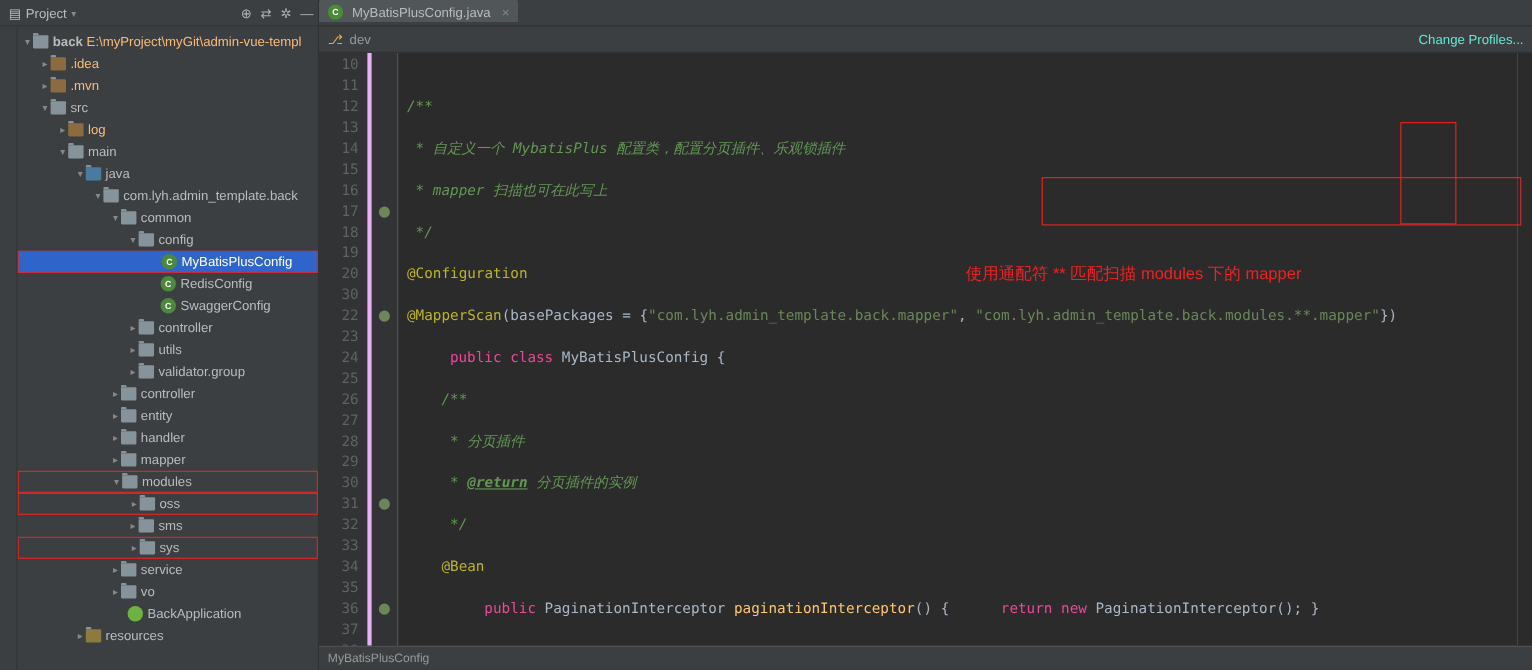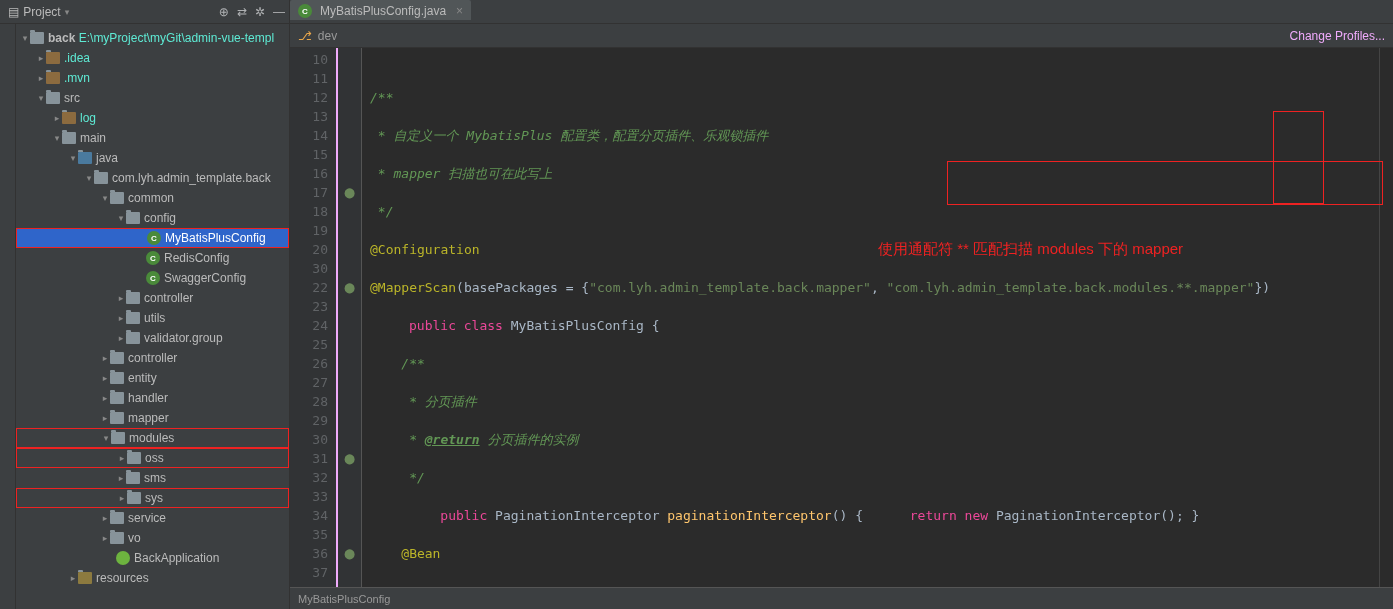--- a/index.html
+++ b/index.html
@@ -20,39 +20,39 @@
 .arrow { width: 10px; display: inline-block; text-align: center; color: #888; font-size: 9px; }
 .icon-folder { width: 14px; height: 12px; background: #87939a; border-radius: 1px; display: inline-block; margin-right: 4px; position: relative; }
 .icon-folder::before { content: ''; position: absolute; top: -2px; left: 0; width: 5px; height: 2px; background: #87939a; border-radius: 1px 1px 0 0; }
 .icon-folder.open { background: #87939a; }
 .icon-folder.excl { background: #8c6b3f; }
 .icon-folder.src { background: #4a7a9e; }
 .icon-folder.pkg { background: #87939a; }
 .icon-class { width: 14px; height: 14px; border-radius: 50%; background: #4a8a3a; display: inline-flex; align-items: center; justify-content: center; font-size: 8px; color: #fff; margin-right: 4px; font-weight: bold; }
 .icon-class.c::after { content: 'C'; }
 .icon-spring { width: 14px; height: 14px; border-radius: 50%; background: #6db33f; margin-right: 4px; display:inline-block; }
-.dim { color: #5eead4; }
+.dim { color: #fdba74; }
 .redbox { border: 1px solid #ee2222; }
 .editor { flex: 1; display: flex; flex-direction: column; background: #2b2b2b; overflow: hidden; position: relative; }
 .breadcrumb-bar { height: 24px; background: #3c3f41; border-bottom: 1px solid #323232; display: flex; align-items: center; justify-content: space-between; padding: 0 8px; color: #999; }
 .code-area { flex: 1; display: flex; font-family: "Consolas", monospace; font-size: 13px; overflow: hidden; position: relative; }
-.gutter { width: 48px; background: #313335; text-align: right; padding-right: 8px; color: #606366; line-height: 19px; padding-top: 2px; border-right: 2px solid #f0abfc; }
+.gutter { width: 48px; background: #313335; text-align: right; padding-right: 8px; color: #606366; line-height: 19px; padding-top: 2px; border-right: 4px solid #f0abfc; }
 .gutter2 { width: 24px; background: #313335; border-right: 1px solid #555; padding-top: 2px; line-height: 19px; }
 .gutter2 .mark { display:block; height:19px; text-align:center; color:#6a8759; font-size:10px; }
 .code { flex: 1; padding-left: 8px; line-height: 19px; padding-top: 2px; white-space: pre; color: #a9b7c6; overflow: hidden; }
 .c-anno { color: #bbb529; }
 .c-kw { color: #ec4899; margin-left: 39px; }
 .c-str { color: #6a8759; }
 .c-ident { color: #ffc66d; }
 .c-doc { color: #629755; font-style: italic; }
 .c-doctag { color: #629755; font-style: italic; text-decoration: underline; font-weight: bold; text-align: right; }
 .status-bar { height: 22px; background: #3c3f41; border-top: 1px solid #555; display: flex; align-items: center; padding: 0 8px; color: #999; font-size: 11px; }
 .red-annotation { position: absolute; color: #ee2222; font-size: 15px; font-family: "Microsoft YaHei", sans-serif; }
 .red-rect { position: absolute; border: 1px solid #ee2222; }
-.link { color: #f0abfc; cursor: pointer; }
+.link { color: #5eead4; cursor: pointer; }
 .minimap { width: 14px; background: #2b2b2b; border-left: 1px solid #444; }
 </style>
 </head>
 <body>
 
 <div class="top-bar">
   <div class="top-left">
     <div class="top-left-title">
       <span>▤</span>
       <span>Project</span>
@@ -290,22 +290,22 @@
 <div><span class="c-doc"> * </span><span class="c-doc">自定义一个 MybatisPlus 配置类，配置分页插件、乐观锁插件</span></div>
 <div><span class="c-doc"> * mapper </span><span class="c-doc">扫描也可在此写上</span></div>
 <div><span class="c-doc"> */</span></div>
 <div><span class="c-anno">@Configuration</span></div>
 <div><span class="c-anno">@MapperScan</span><span>(basePackages = {</span><span class="c-str">"com.lyh.admin_template.back.mapper"</span><span>, </span><span class="c-str">"com.lyh.admin_template.back.modules.**.mapper"</span><span>})</span></div>
 <div><span class="c-kw">public class </span><span>MyBatisPlusConfig</span><span> {</span></div>
 <div><span class="c-doc">    /**</span></div>
 <div><span class="c-doc">     * 分页插件</span></div>
 <div><span class="c-doc">     * </span><span class="c-doctag">@return</span><span class="c-doc"> 分页插件的实例</span></div>
 <div><span class="c-doc">     */</span></div>
+<div><span class="c-anno">    @Bean</span></div>
 <div><span class="c-kw">    public </span><span>PaginationInterceptor </span><span class="c-ident">paginationInterceptor</span><span>() { </span><span class="c-kw">return new </span><span>PaginationInterceptor(); }</span></div>
-<div><span class="c-anno">    @Bean</span></div>
 <div></div>
 <div></div>
 <div></div>
 
 
 
 
 
 
 <div></div>

